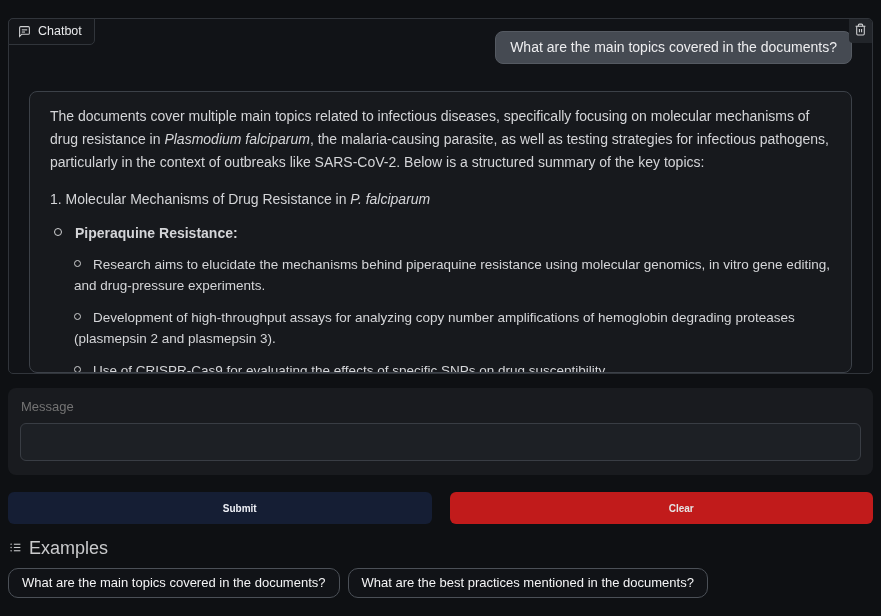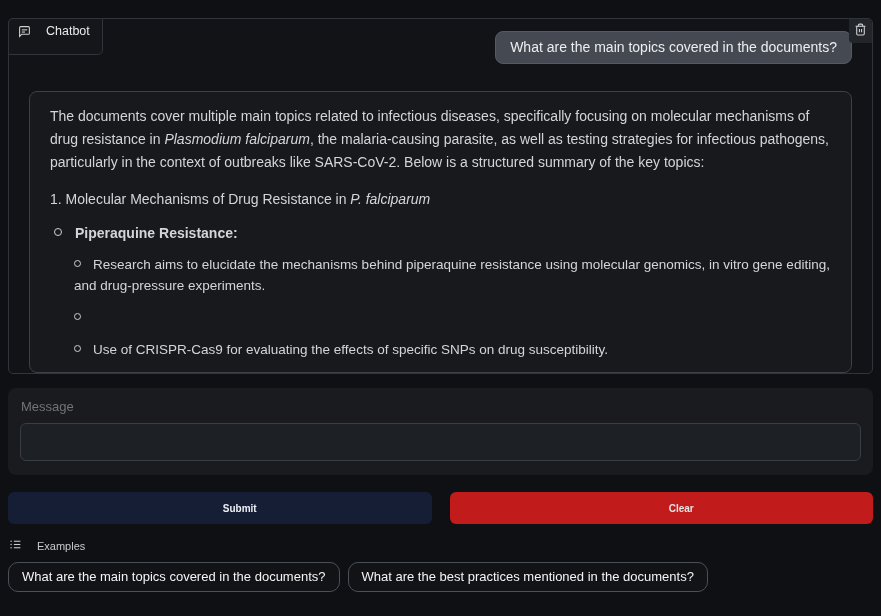--- a/index.html
+++ b/index.html
@@ -14,22 +14,22 @@
     position:relative;
     margin:18px 8px 0;
     height:356px;
     border:1px solid #31353b;
     border-radius:5px;
     background:#111317;
     box-sizing:border-box;
   }
   .chatbot-label{
     position:absolute;top:-1px;left:-1px;
-    display:inline-flex;align-items:center;gap:15px;
-    padding:5px 12px 16px 9px;
+    display:inline-flex;align-items:center;gap:7px;
+    padding:5px 12px 6px 9px;
     background:#14161a;
     border:1px solid #31353b;
     border-top-left-radius:5px;
     border-bottom-right-radius:5px;
     color:#e9eaec;font-size:12.5px;
   }
   .chatbot-label svg{display:block;}
   .trash-btn{
     position:absolute;top:0;right:0;
     width:23px;height:24px;
@@ -101,23 +101,23 @@
   
   .btn-row{display:flex;gap:18px;margin:17px 8px 0;}
   .btn-row button{
     flex:1;height:32px;border-radius:6px;border:none;
     font-size:10px;font-weight:600;font-family:inherit;cursor:pointer;padding-left:46px;
   }
   .submit-btn{background:#151e34;color:#eef0f6;border:1px solid #1c2742;}
   .clear-btn{background:#c11b1b;color:#e5e5e5;}
   
   .examples-header{
-    display:flex;align-items:center;gap:15px;
+    display:flex;align-items:center;gap:7px;
     margin:14px 8px 0 9px;
-    color:#c9cacc;font-size:11px;
+    color:#c9cacc;font-size:18px;
   }
   .examples-list{
     display:flex;flex-wrap:wrap;gap:8px;
     margin:9px 8px 0;
   }
   .example-btn{
     background:#111317;
     border:1px solid #4b5057;
     border-radius:10px;
     padding:6px 13px 7px;
@@ -159,21 +159,21 @@
 
   <div class="bot-panel">
     <p class="intro"><span>The documents cover multiple main topics related to infectious diseases, specifically focusing on molecular mechanisms of drug resistance in </span><em>Plasmodium falciparum</em><span>, the malaria-causing parasite, as well as testing strategies for infectious pathogens, particularly in the context of outbreaks like SARS-CoV-2. Below is a structured summary of the key topics:</span></p>
 
     <p class="heading"><span>1. Molecular Mechanisms of Drug Resistance in </span><em>P. falciparum</em></p>
 
     <ul class="l1">
       <li><span class="mk"></span><span>Piperaquine Resistance:</span>
         <ul class="l2">
           <li><span class="mk"></span><span>Research aims to elucidate the mechanisms behind piperaquine resistance using molecular genomics, in vitro gene editing, and drug-pressure experiments.</span></li>
-          <li><span class="mk"></span></li>
+          <li><span class="mk"></span><span>Development of high-throughput assays for analyzing copy number amplifications of hemoglobin degrading proteases (plasmepsin 2 and plasmepsin 3).</span></li>
           <li><span class="mk"></span><span>Use of CRISPR-Cas9 for evaluating the effects of specific SNPs on drug susceptibility.</span></li>
 
         </ul>
       </li>
     </ul>
   </div>
 </div>
 
 <div class="message-panel">
   <label class="message-label">Message</label>

